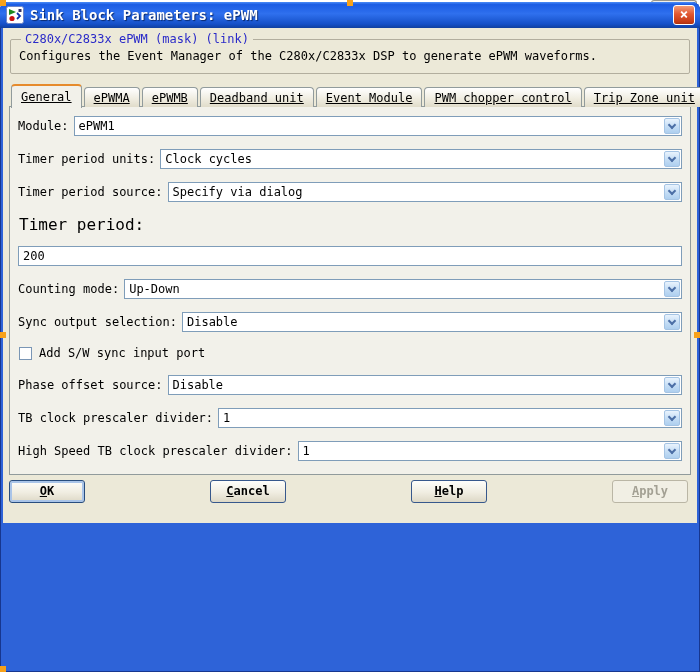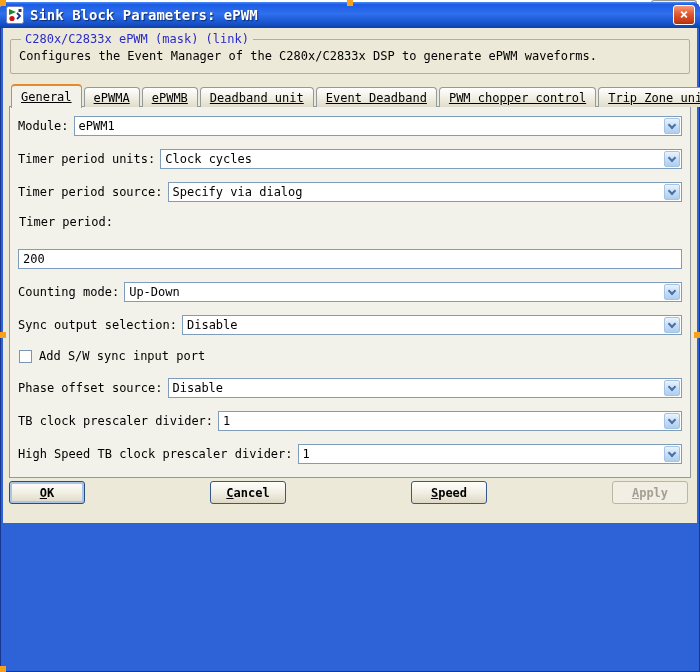--- a/index.html
+++ b/index.html
@@ -95,21 +95,21 @@
     border:1px solid #A5C4E4; border-radius:2px;
     background:linear-gradient(#E9F3FD,#C1DBF4 60%,#AECFEF);
     display:flex; align-items:center; justify-content:center;
   }
   .chev {
     width:6px; height:6px; margin-top:-3px;
     border-left:2px solid #4C6FA6; border-bottom:2px solid #4C6FA6;
     transform:rotate(-45deg);
   }
 
-  .stack-label { font-size:12px; margin:0 0 20px 1px; }
+  .stack-label { font-size:16px; margin:0 0 12px 1px; }
   .text-input {
     display:block; width:100%; height:20px; margin-bottom:13px;
     border:1px solid #7F9DB9; background:#FFF;
     font:12px "DejaVu Sans Mono",monospace; padding:0 4px;
   }
 
   .cbrow { display:flex; align-items:center; height:16px; margin:2px 0 14px 1px; font-size:12px; }
   .checkbox {
     width:13px; height:13px; background:#FFF;
     border:1px solid #7A96B5; margin-right:7px; flex:0 0 auto;
@@ -170,21 +170,21 @@
     <fieldset class="maskbox">
       <legend>C280x/C2833x ePWM (mask) (link)</legend>
       <div class="mask-desc">Configures the Event Manager of the C280x/C2833x DSP to generate ePWM waveforms.</div>
     </fieldset>
 
     <div class="tabs">
       <div class="tab active">General</div>
       <div class="tab">ePWMA</div>
       <div class="tab">ePWMB</div>
       <div class="tab">Deadband unit</div>
-      <div class="tab">Event Deadband</div>
+      <div class="tab">Event Module</div>
       <div class="tab">PWM chopper control</div>
       <div class="tab">Trip Zone unit</div>
     </div>
 
     <div class="pane">
 
       <div class="frow">
         <span class="flabel">Module:</span>
         <div class="combo">
           <span class="combo-value">ePWM1</span>
@@ -275,21 +275,21 @@
     </div>
 
     <div class="bottombar">
       <button class="xp default">
           <span class="btn-label">OK</span>
         </button>
       <button class="xp">
           <span class="btn-label">Cancel</span>
         </button>
       <button class="xp">
-          <span class="btn-label">Speed</span>
+          <span class="btn-label">Help</span>
         </button>
       <button class="xp disabled">
           <span class="btn-label">Apply</span>
         </button>
     </div>
 
   </div>
 </div>
 
 <div class="handle h-tl"></div>

